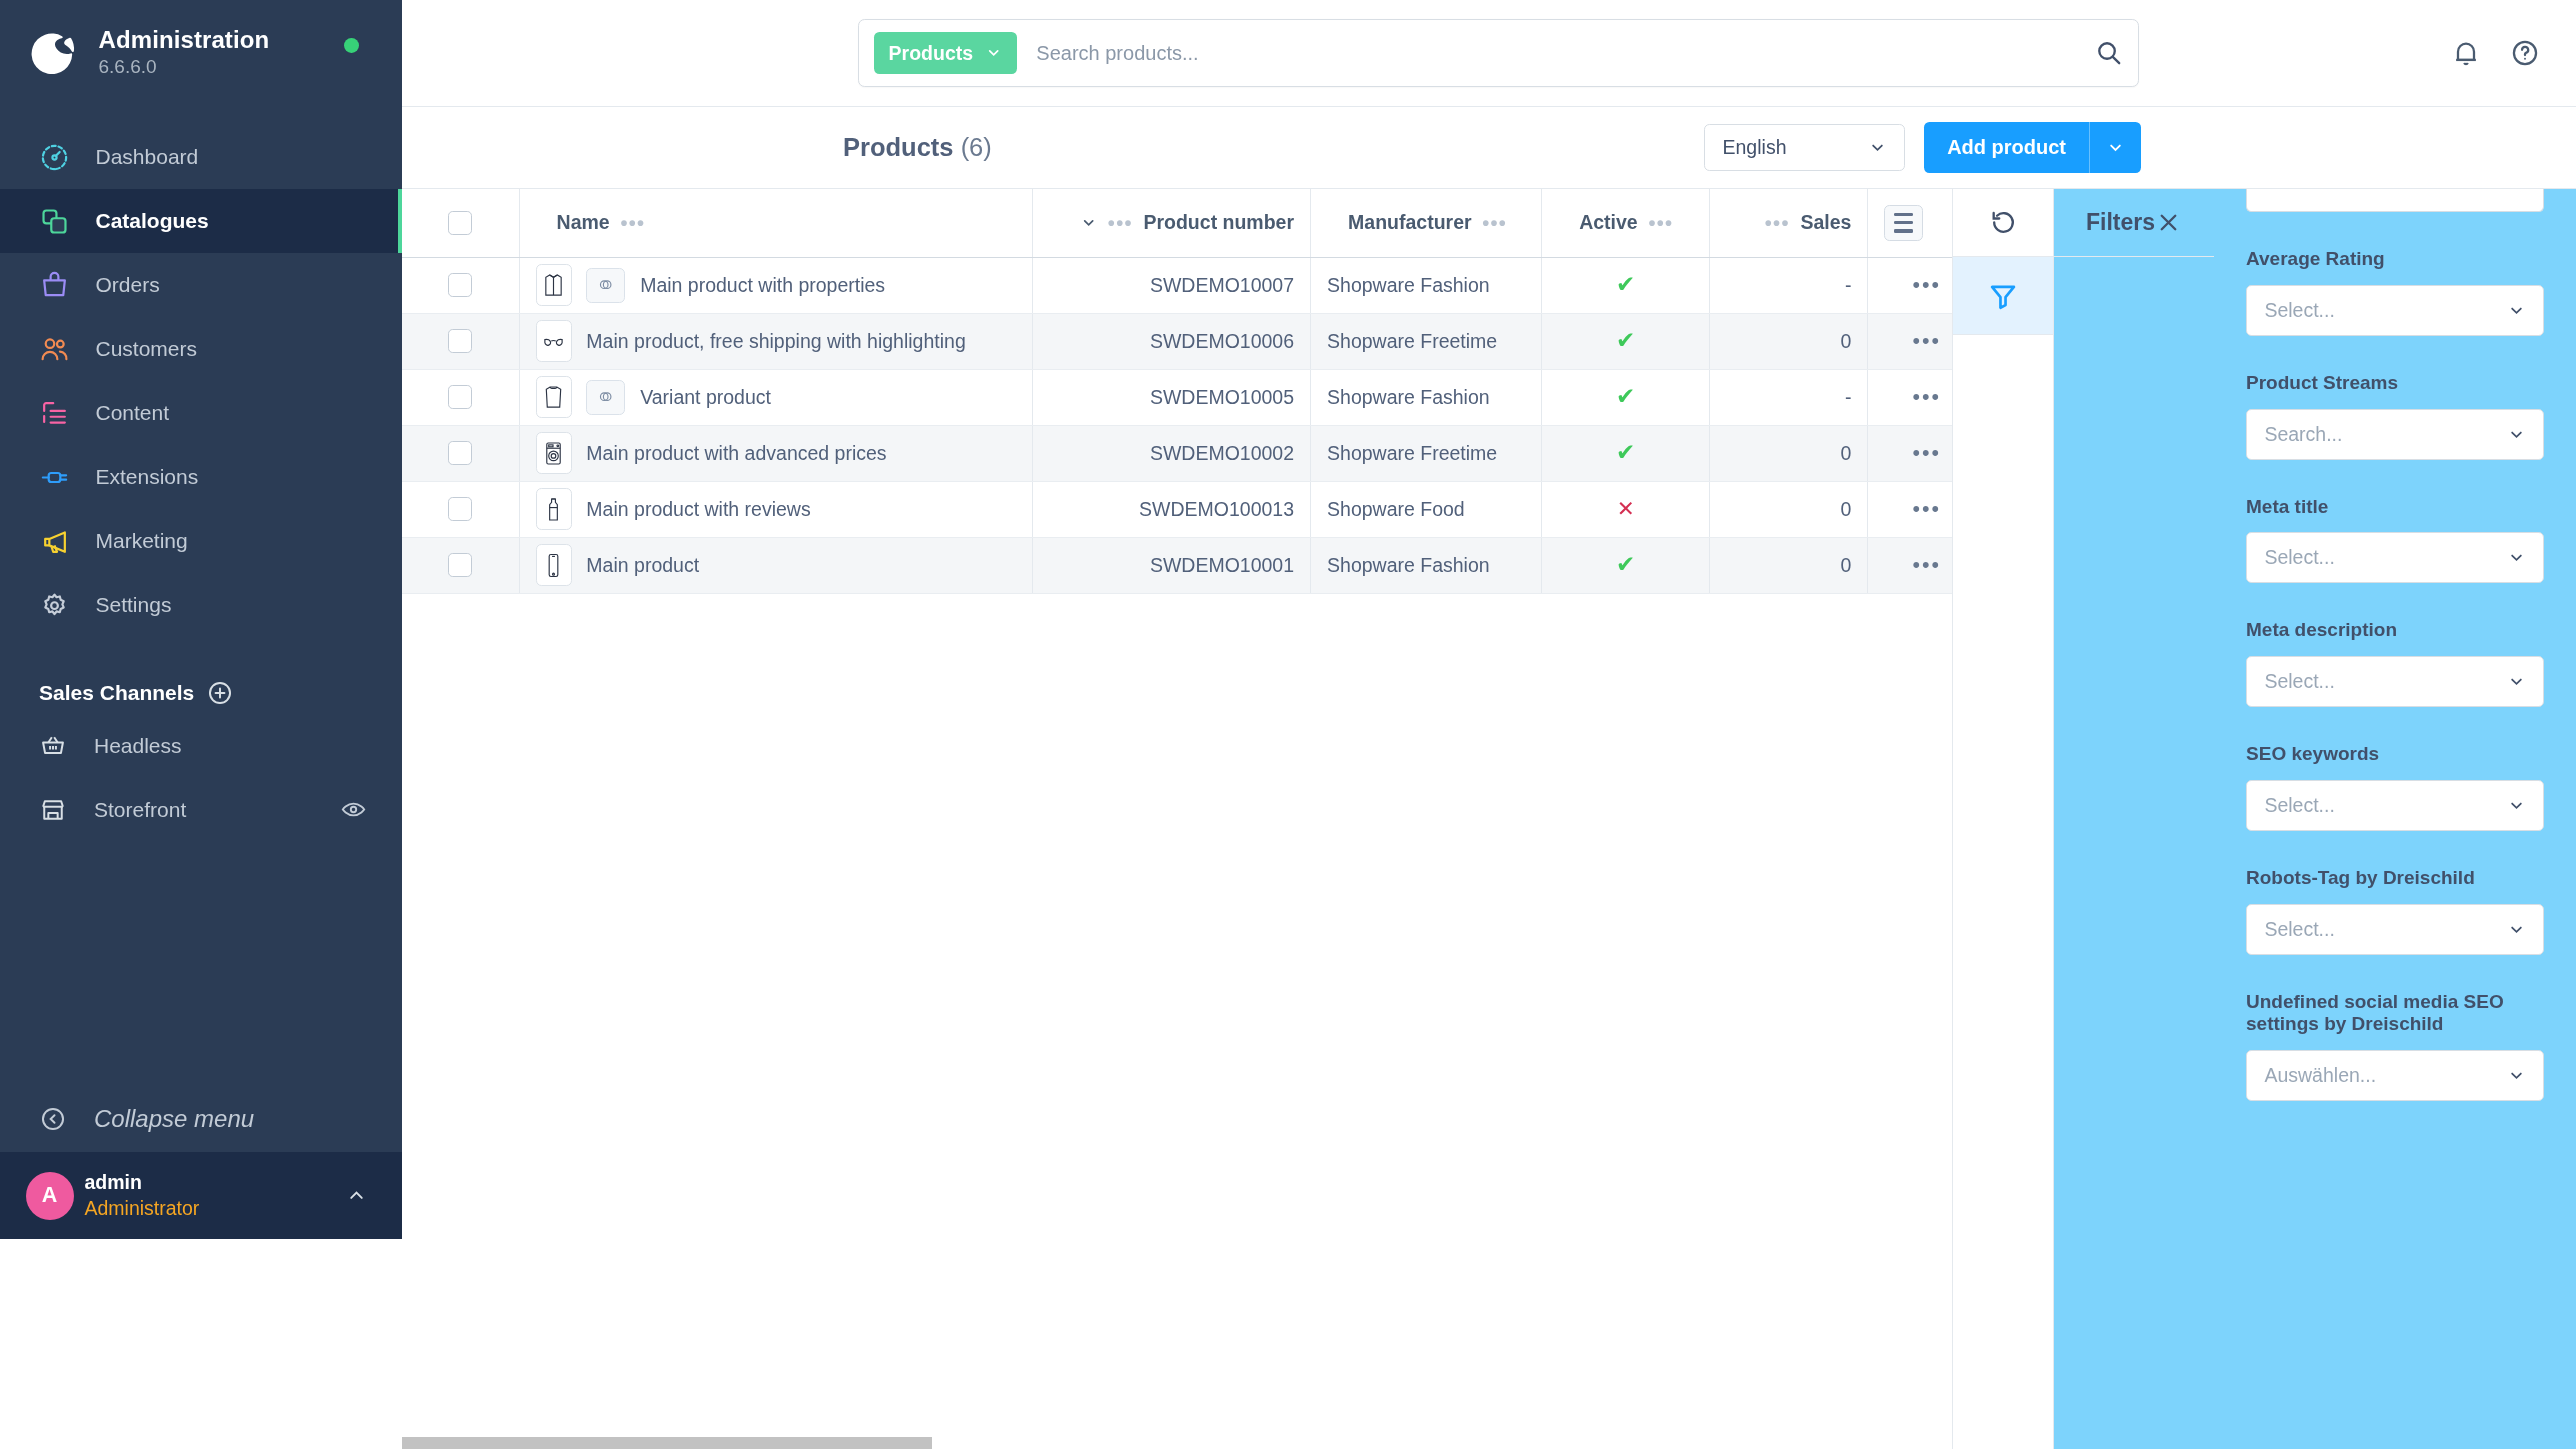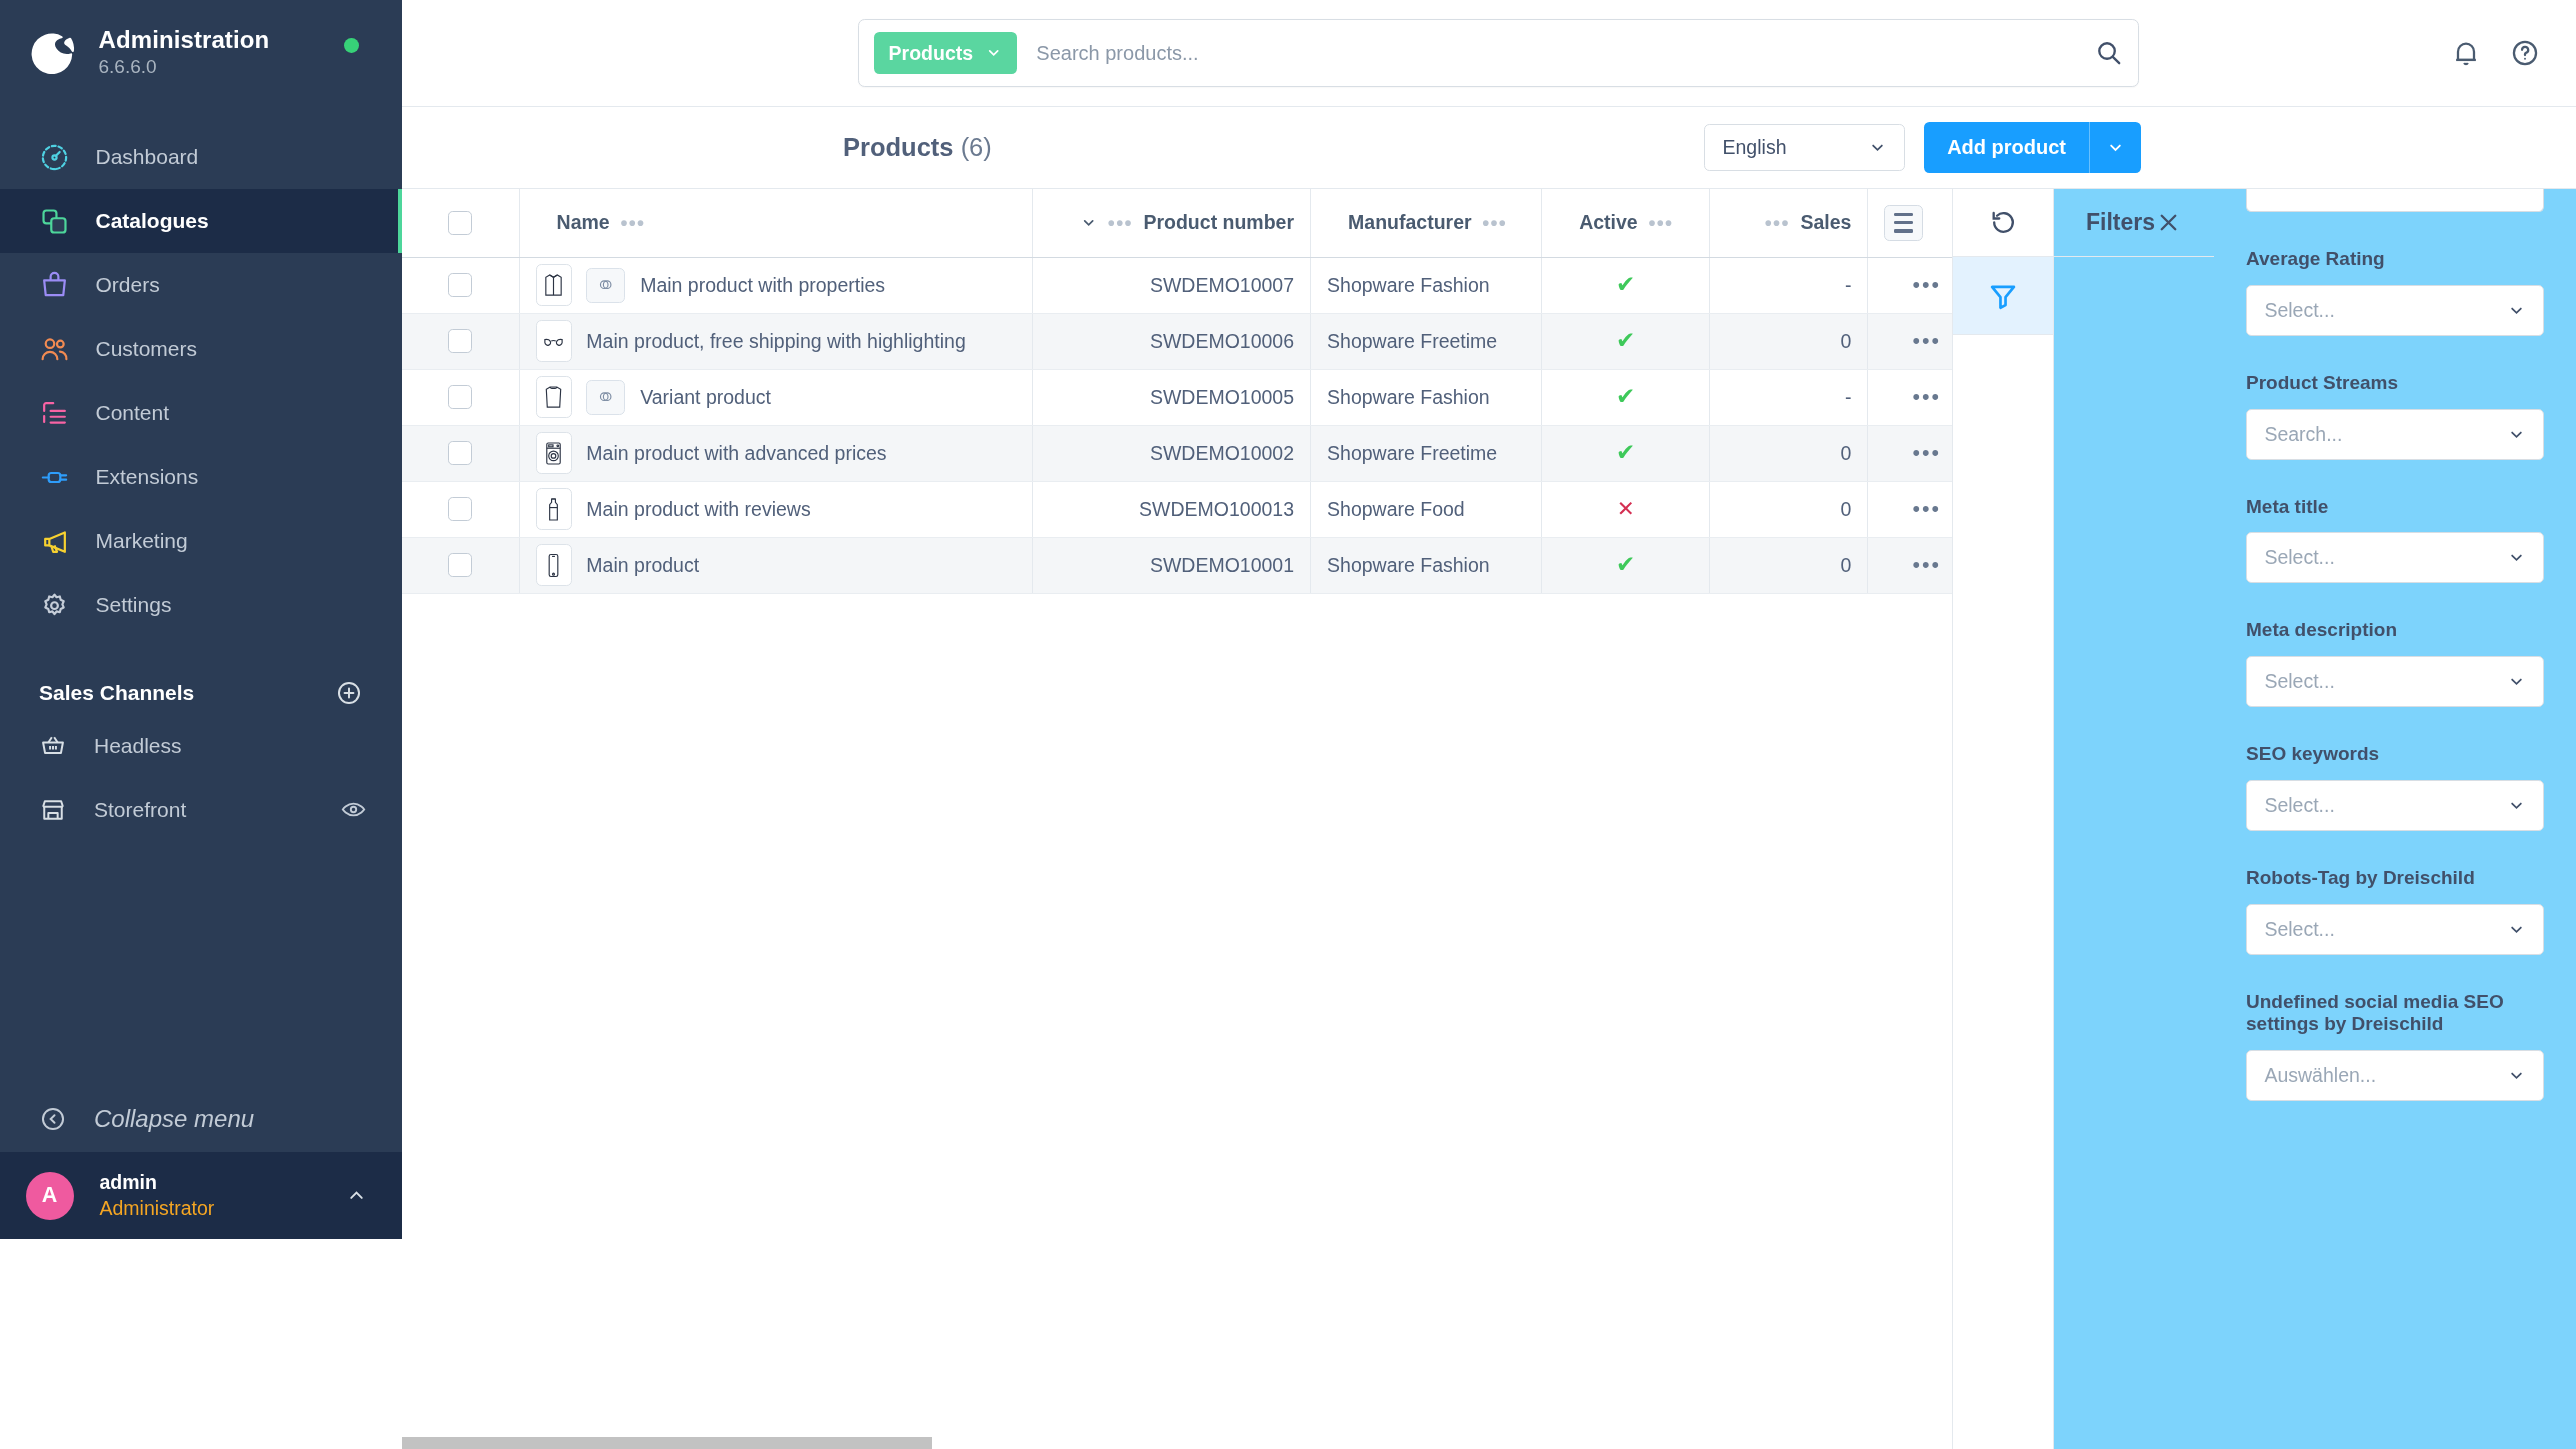--- a/index.html
+++ b/index.html
@@ -43,21 +43,21 @@
   .nav-item .ico { width: 31px; height: 31px; flex: 0 0 31px; display:flex; align-items:center; justify-content:center; }
   .nav-item .lbl { margin-left: 25.5px; font-size: 21px; color: #c2cbd6; white-space: nowrap; }
   .nav-item.active { background: #1c2c47; }
   .nav-item.active .lbl { color: #ffffff; font-weight: 600; }
   .nav-item.active::after {
     content:""; position:absolute; right:0; top:0; bottom:0;
     width: 4px; background: #4dd69b;
   }
 
   .sc-head {
-    display:flex; align-items:center; justify-content:space-between;
+    display:flex; align-items:center; justify-content:flex-start;
     padding: 42px 39px 6.7px 39px;
     gap: 12px;
   }
   .sc-title { font-size: 21px; font-weight: 700; color: #ffffff; }
   .sc-add { width: 28px; height: 28px; cursor:pointer; }
   .sc-item {
     display:flex; align-items:center; height: 64px; padding-left: 39px; padding-right: 35px;
     cursor:pointer;
   }
   .sc-item .ico { width: 28px; height: 28px; flex:0 0 28px; display:flex; align-items:center; justify-content:center;}
@@ -74,21 +74,21 @@
   .user {
     height: 87px; background: #1c2c47;
     display:flex; align-items:center; padding: 0 34px 0 25.5px; cursor:pointer;
   }
   .avatar {
     width: 48px; height: 48px; border-radius: 50%;
     background: #ef5a9f; color:#fff;
     display:flex; align-items:center; justify-content:center;
     font-size: 21.5px; font-weight: 600; flex:0 0 48px;
   }
-  .user-meta { margin-left: 26px; flex:1; }
+  .user-meta { margin-left: 11px; flex:1; }
   .user-name { font-size: 19.5px; font-weight: 700; color:#ffffff; line-height:1.3; }
   .user-role { font-size: 19.5px; color:#f5a623; line-height:1.3; }
   .user-caret { width: 23px; height: 23px; }
 
   
   .main { flex: 1; display:flex; flex-direction:column; min-width:0; background:#fff; position:relative; }
 
   .topbar {
     height: 107px; background:#fff; flex:0 0 107px;
     display:flex; align-items:center; position:relative;

